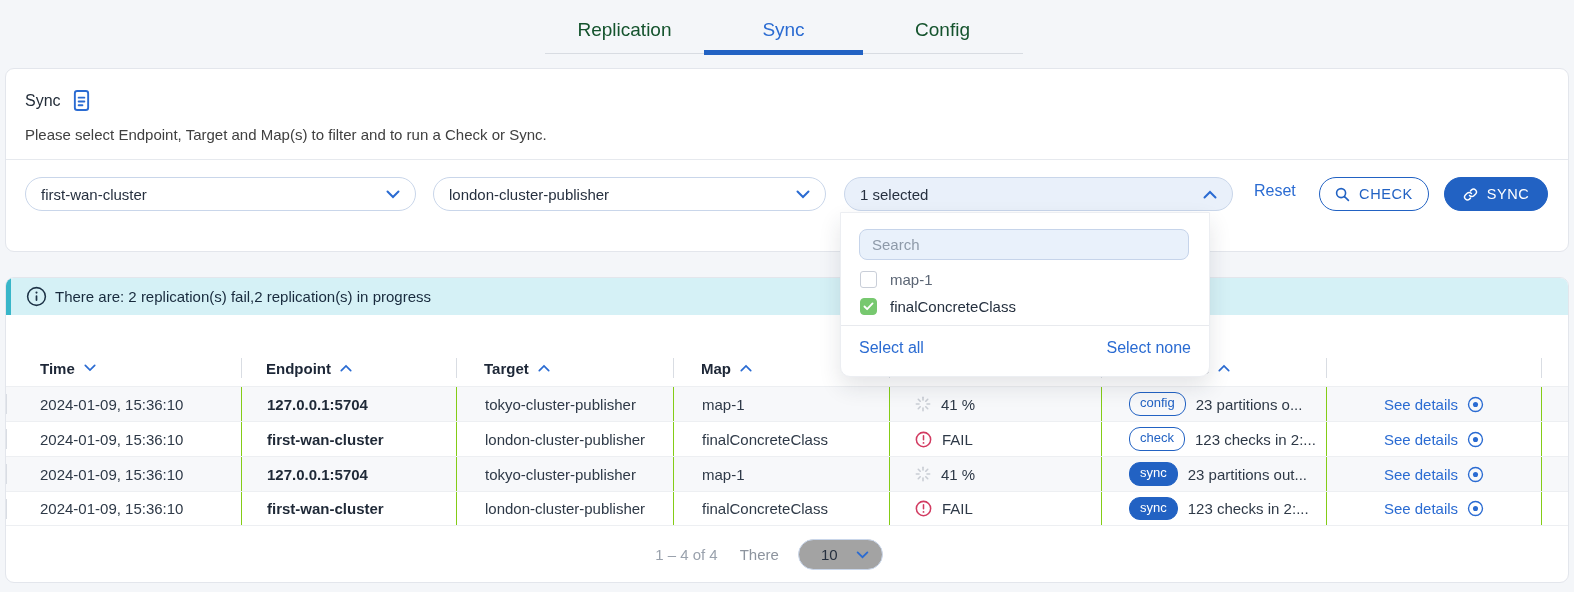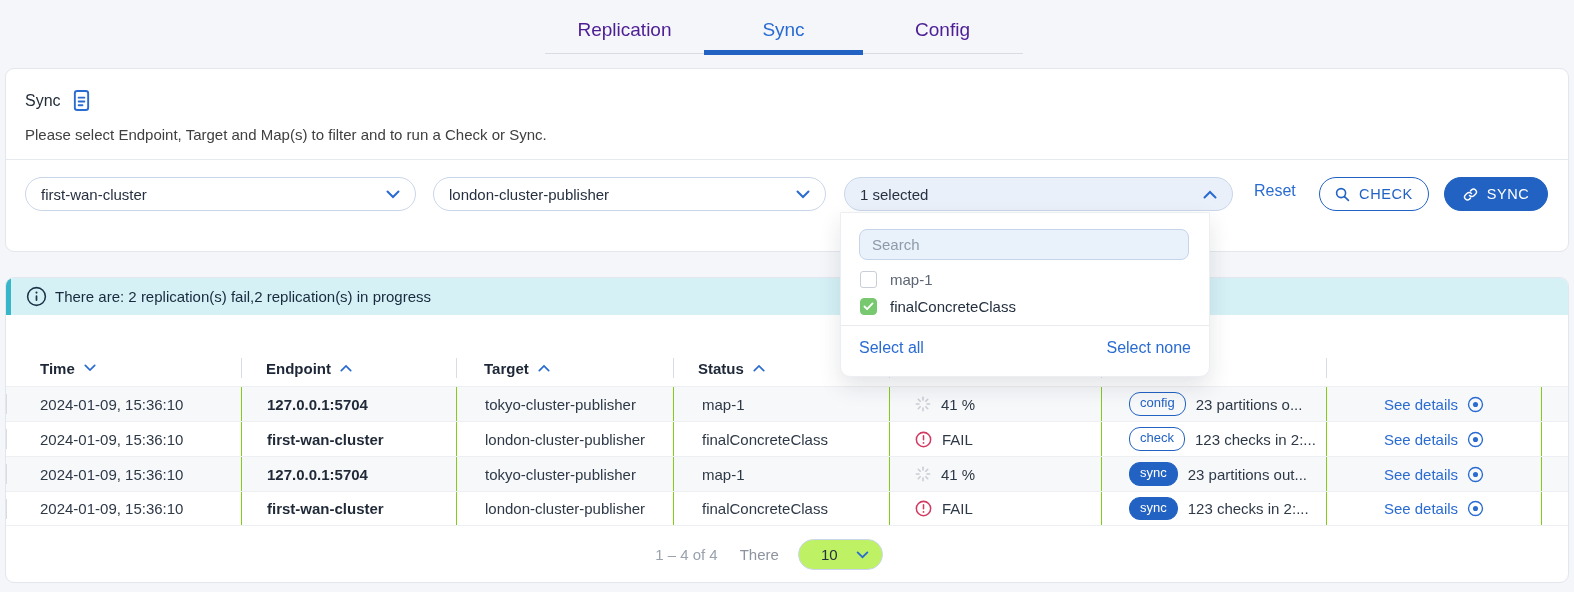--- a/index.html
+++ b/index.html
@@ -6,21 +6,21 @@
   html,body { width:1574px; height:592px; overflow:hidden; }
   body {
     font-family: "Liberation Sans", "DejaVu Sans", sans-serif;
     background:#f4f6f9;
     color:#242e3d;
   }
   .page { position:relative; width:1574px; height:592px; }
 
   
   .tabbar { position:absolute; left:545px; top:8px; width:478px; display:flex; border-bottom:1px solid #d8dce2; }
-  .tab { width:159px; text-align:center; font-size:19px; color:#4c1d95; padding:11px 0 12px; position:relative; cursor:pointer; }
+  .tab { width:159px; text-align:center; font-size:19px; color:#14532d; padding:11px 0 12px; position:relative; cursor:pointer; }
   .tab[data-active="true"] { color:#2a6bd2; }
   .tab[data-active="true"]::after { content:""; position:absolute; left:0; right:0; bottom:-2px; height:5px; background:#2262c3; }
 
   
   .card { position:absolute; left:5px; width:1564px; background:#fff; border:1px solid #e3e6ec; border-radius:9px; }
   .card-sync { top:68px; height:184px; }
   .card-table { top:277px; height:306px; overflow:hidden; }
 
   
   .panel-head { position:absolute; top:20px; left:19px; display:flex; align-items:center; gap:11px; }
@@ -96,21 +96,21 @@
   .c-status[data-status="fail"] .fail-icon { display:inline-flex; }
   .badge { font-size:13px; line-height:1.25; padding:2px 10px 3px; border-radius:11px; margin-right:10px; flex:0 0 auto; }
   .badge[data-variant="outline"] { border:1.5px solid #2262c3; color:#2262c3; background:transparent; }
   .badge[data-variant="filled"]  { border:1.5px solid #2262c3; color:#fff; background:#2262c3; }
   .c-details { justify-content:center; }
   .details-link { display:inline-flex; align-items:center; gap:9px; color:#2a6bd2; font-size:15px; cursor:pointer; }
 
   .tfoot { height:57px; display:flex; align-items:center; justify-content:center; gap:19px; transform:translateX(-18px); }
   .range { font-size:15px; color:#9aa2ad; }
   .rows-label { font-size:15px; color:#8d949e; margin-left:3px; }
-  .rows-select { width:85px; height:31px; background:#bef264; border:1px solid #c9d6ea; border-radius:16px;
+  .rows-select { width:85px; height:31px; background:#a3a3a3; border:1px solid #c9d6ea; border-radius:16px;
                  display:flex; align-items:center; justify-content:space-between; padding:0 13px 0 22px;
                  font-size:15px; color:#26303f; cursor:pointer; }
 </style>
 </head>
 <body>
 
 <div class="page">
 
   <nav class="tabbar">
     <div class="tab" data-active="false"><span>Replication</span></div>
@@ -204,20 +204,28 @@
         <div class="th pad-a">
             <span>Endpoint</span>
             <span class="sort-icon" data-sort="asc">
               <svg width="12" height="8" viewBox="0 0 14 9" fill="none" stroke="#2a6bd2" stroke-width="2" stroke-linecap="round">
                 <path d="M1.5 1.5 L7 7 L12.5 1.5"></path>
               </svg>
             </span>
           </div>
         <div class="th pad-b">
             <span>Target</span>
+            <span class="sort-icon" data-sort="asc">
+              <svg width="12" height="8" viewBox="0 0 14 9" fill="none" stroke="#2a6bd2" stroke-width="2" stroke-linecap="round">
+                <path d="M1.5 1.5 L7 7 L12.5 1.5"></path>
+              </svg>
+            </span>
+          </div>
+        <div class="th pad-b">
+            <span>Map</span>
             <span class="sort-icon" data-sort="asc">
               <svg width="12" height="8" viewBox="0 0 14 9" fill="none" stroke="#2a6bd2" stroke-width="2" stroke-linecap="round">
                 <path d="M1.5 1.5 L7 7 L12.5 1.5"></path>
               </svg>
             </span>
           </div>
         <div class="th pad-a">
             <span>Status</span>
             <span class="sort-icon" data-sort="asc">
               <svg width="12" height="8" viewBox="0 0 14 9" fill="none" stroke="#2a6bd2" stroke-width="2" stroke-linecap="round">

